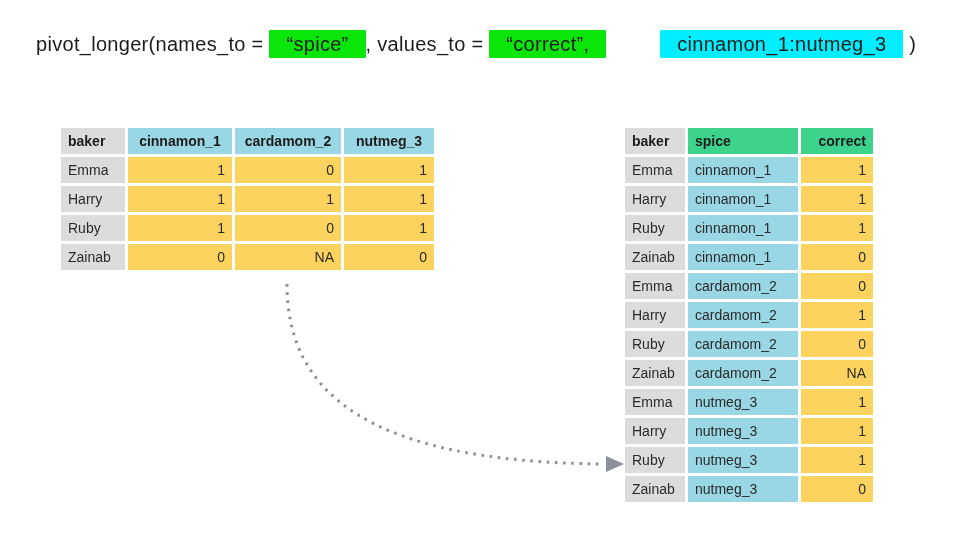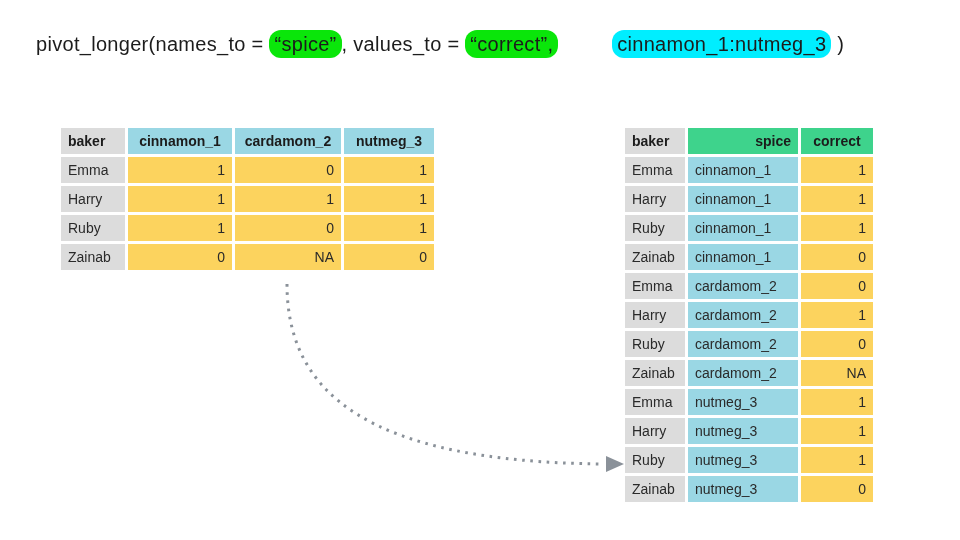--- a/index.html
+++ b/index.html
@@ -9,21 +9,21 @@
     font-family:"Liberation Sans", sans-serif;
     color:#1c1c1c;
   }
 
   
   .code-line {
     position:absolute; left:36px; top:33px;
     font-size:20px; letter-spacing:0.3px; white-space:nowrap;
     color:#1c1c1c;
   }
-  .code-line .hl { padding:3px 5px; border-radius:12px; }
+  .code-line .hl { padding:3px 17px; border-radius:1px; }
   .hl-green { background:#0ae60a; }
   .hl-cyan  { background:#00eeff;margin-left:48px; }
 
   
   .pivot-table {
     position:absolute;
     border-collapse:separate; border-spacing:3px;
     font-size:14px; color:#2a2a2a;
   }
   .pivot-table th, .pivot-table td {
@@ -35,22 +35,22 @@
   #wide-table { left:58px; top:125px; }
   #wide-table th:first-child        { background:#dcdcdc; text-align:left;  min-width:50px; }
   #wide-table th:nth-child(2)       { background:#9ad7e4; text-align:center; min-width:90px; }
   #wide-table th:nth-child(3)       { background:#9ad7e4; text-align:center; min-width:92px; }
   #wide-table th:nth-child(4)       { background:#9ad7e4; text-align:center; min-width:76px; }
   #wide-table td:first-child        { background:#dcdcdc; text-align:left; }
   #wide-table td:nth-child(n+2)     { background:#fcd35e; text-align:right; }
 
   #long-table { left:622px; top:125px; }
   #long-table th:first-child        { background:#dcdcdc; text-align:left;  min-width:46px; }
-  #long-table th:nth-child(2)       { background:#3ed38c; text-align:right;  min-width:96px;margin-top:40px; }
-  #long-table th:nth-child(3)       { background:#3ed38c; min-width:58px; }
+  #long-table th:nth-child(2)       { background:#3ed38c; text-align:left;  min-width:96px;margin-top:40px; }
+  #long-table th:nth-child(3)       { background:#3ed38c; text-align:right; min-width:58px; }
   #long-table td:first-child        { background:#dcdcdc; text-align:left; }
   #long-table td:nth-child(2)       { background:#9ad7e4; text-align:left; }
   #long-table td:nth-child(3)       { background:#fcd35e; text-align:right; }
 
   
   #arrow-svg { position:absolute; left:0; top:0; pointer-events:none; }
 </style>
 </head>
 <body>
 

